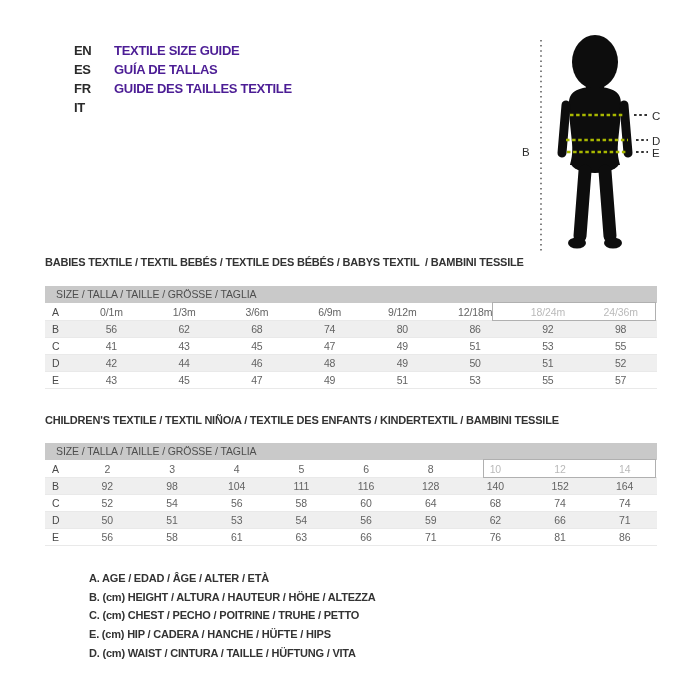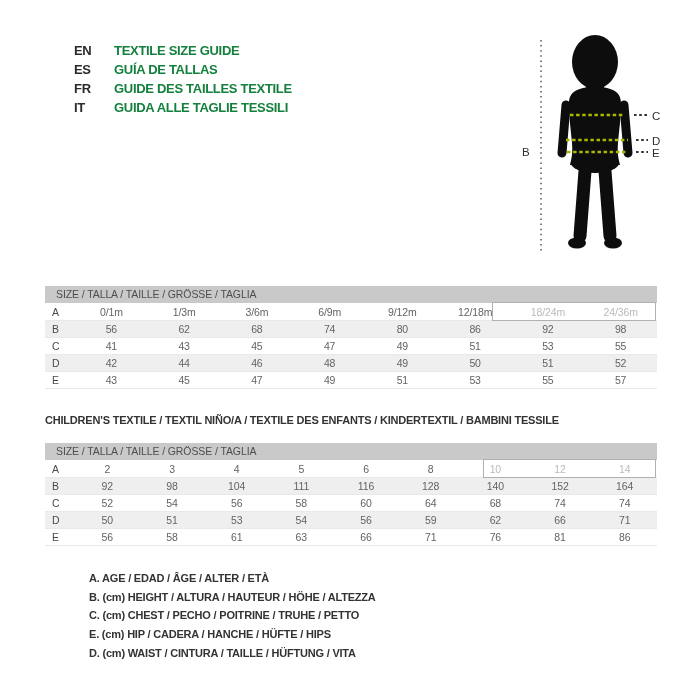--- a/index.html
+++ b/index.html
@@ -9,21 +9,21 @@
     font-family:"Liberation Sans", sans-serif; color:#333; overflow:hidden;
   }
 
   
   .lang-block { position:absolute; left:50px; top:41px; }
   .lang-row { display:flex; height:19px; align-items:center;padding-left:24px; }
   .lang-code {
     width:40px; font-size:13px; font-weight:700; color:#2a2a2a; letter-spacing:-0.3px;
   }
   .lang-name {
-    font-size:13px; font-weight:700; color:#15803d; letter-spacing:-0.3px; white-space:pre;
+    font-size:13px; font-weight:700; color:#4c1d95; letter-spacing:-0.3px; white-space:pre;
   }
 
   
   .figure-svg { position:absolute; left:516px; top:25px; width:156px; height:230px; }
   .fig-label { font-size:11.5px; fill:#2e2e2e; font-family:"Liberation Sans", sans-serif; }
 
   
   .sec-title {
     position:absolute; left:45px; font-size:11px; font-weight:700; color:#333;
     letter-spacing:-0.2px; white-space:pre;
@@ -77,21 +77,20 @@
       <div class="lang-row">
         <span class="lang-code">ES</span>
         <span class="lang-name">GUÍA DE TALLAS</span>
       </div>
       <div class="lang-row">
         <span class="lang-code">FR</span>
         <span class="lang-name">GUIDE DES TAILLES TEXTILE</span>
       </div>
       <div class="lang-row">
         <span class="lang-code">IT</span>
-        <span class="lang-name">GUIDA ALLE TAGLIE TESSILI</span>
       </div>
     </div>
 
   <svg class="figure-svg" viewBox="0 0 156 230">
 
     <line x1="25" y1="15" x2="25" y2="226" stroke="#4a4a4a" stroke-width="1.4" stroke-dasharray="1.5 3.6"></line>
     <text class="fig-label" x="6" y="131">B</text>
 
     <g fill="#0d0d0d" stroke="none">
       <ellipse cx="79" cy="37" rx="23" ry="27"></ellipse>
@@ -114,20 +113,21 @@
 
     <line x1="50" y1="115" x2="112" y2="115" stroke="#a9b800" stroke-width="2.6" stroke-dasharray="3.5 2.6"></line>
     <line x1="120" y1="115" x2="132" y2="115" stroke="#333" stroke-width="2" stroke-dasharray="2.6 2.6"></line>
     <text class="fig-label" x="136" y="119.5">D</text>
 
     <line x1="51" y1="127" x2="112" y2="127" stroke="#a9b800" stroke-width="2.6" stroke-dasharray="3.5 2.6"></line>
     <line x1="120" y1="127" x2="132" y2="127" stroke="#333" stroke-width="2" stroke-dasharray="2.6 2.6"></line>
     <text class="fig-label" x="136" y="131.5">E</text>
   </svg>
 
+  <div class="sec-title" id="babies-title">BABIES TEXTILE / TEXTIL BEBÉS / TEXTILE DES BÉBÉS / BABYS TEXTIL  / BAMBINI TESSILE</div>
   <div class="tbl" id="babies-table">
     <div class="tbl-head">SIZE / TALLA / TAILLE / GRÖSSE / TAGLIA</div>
     <div class="tbl-body" id="babies-body">
         <div class="tbl-row">
           <div class="cell label">A</div>
           <div class="cell">0/1m</div>
           <div class="cell">1/3m</div>
           <div class="cell">3/6m</div>
           <div class="cell">6/9m</div>
           <div class="cell">9/12m</div>

